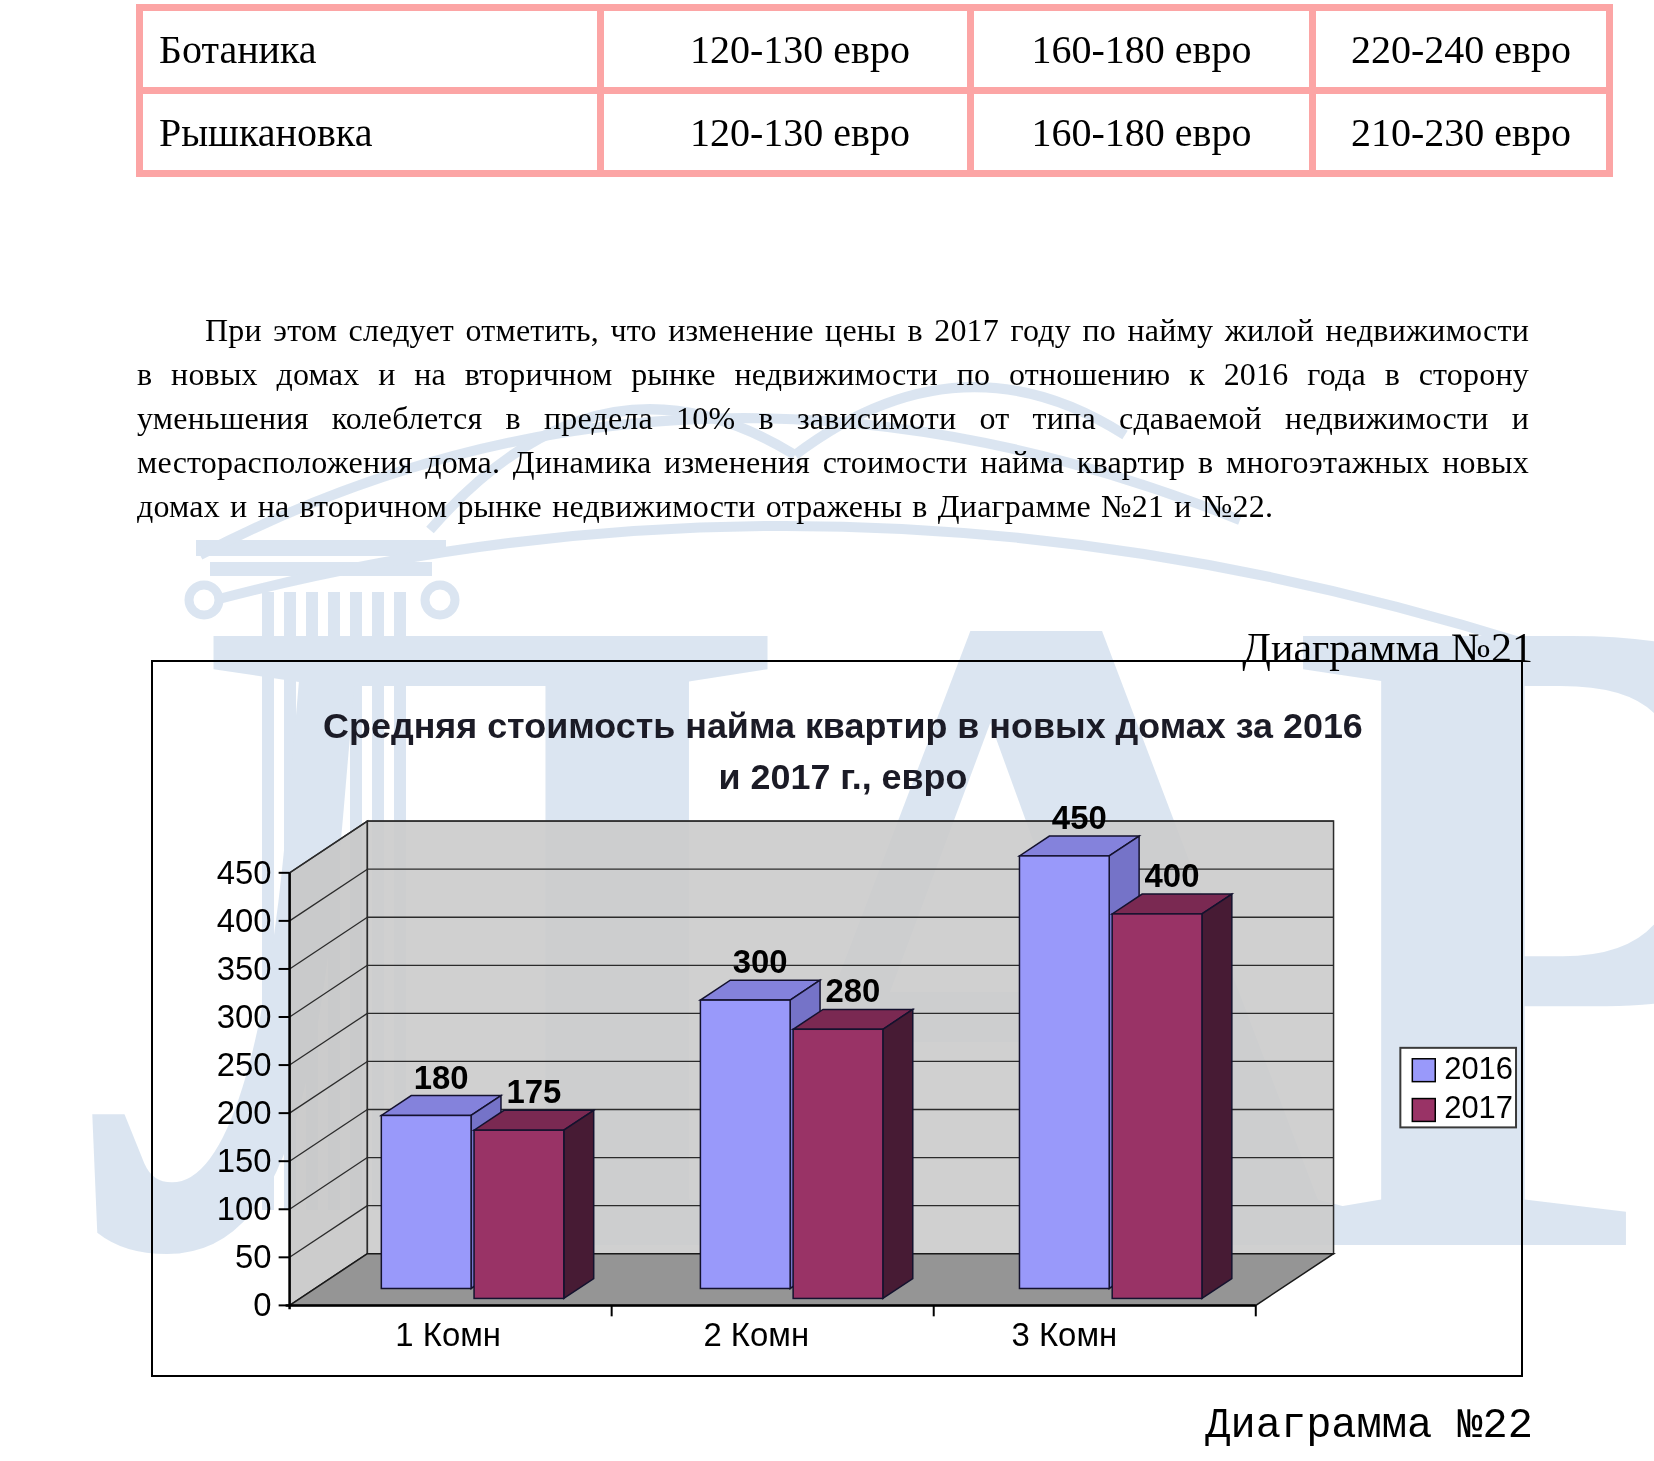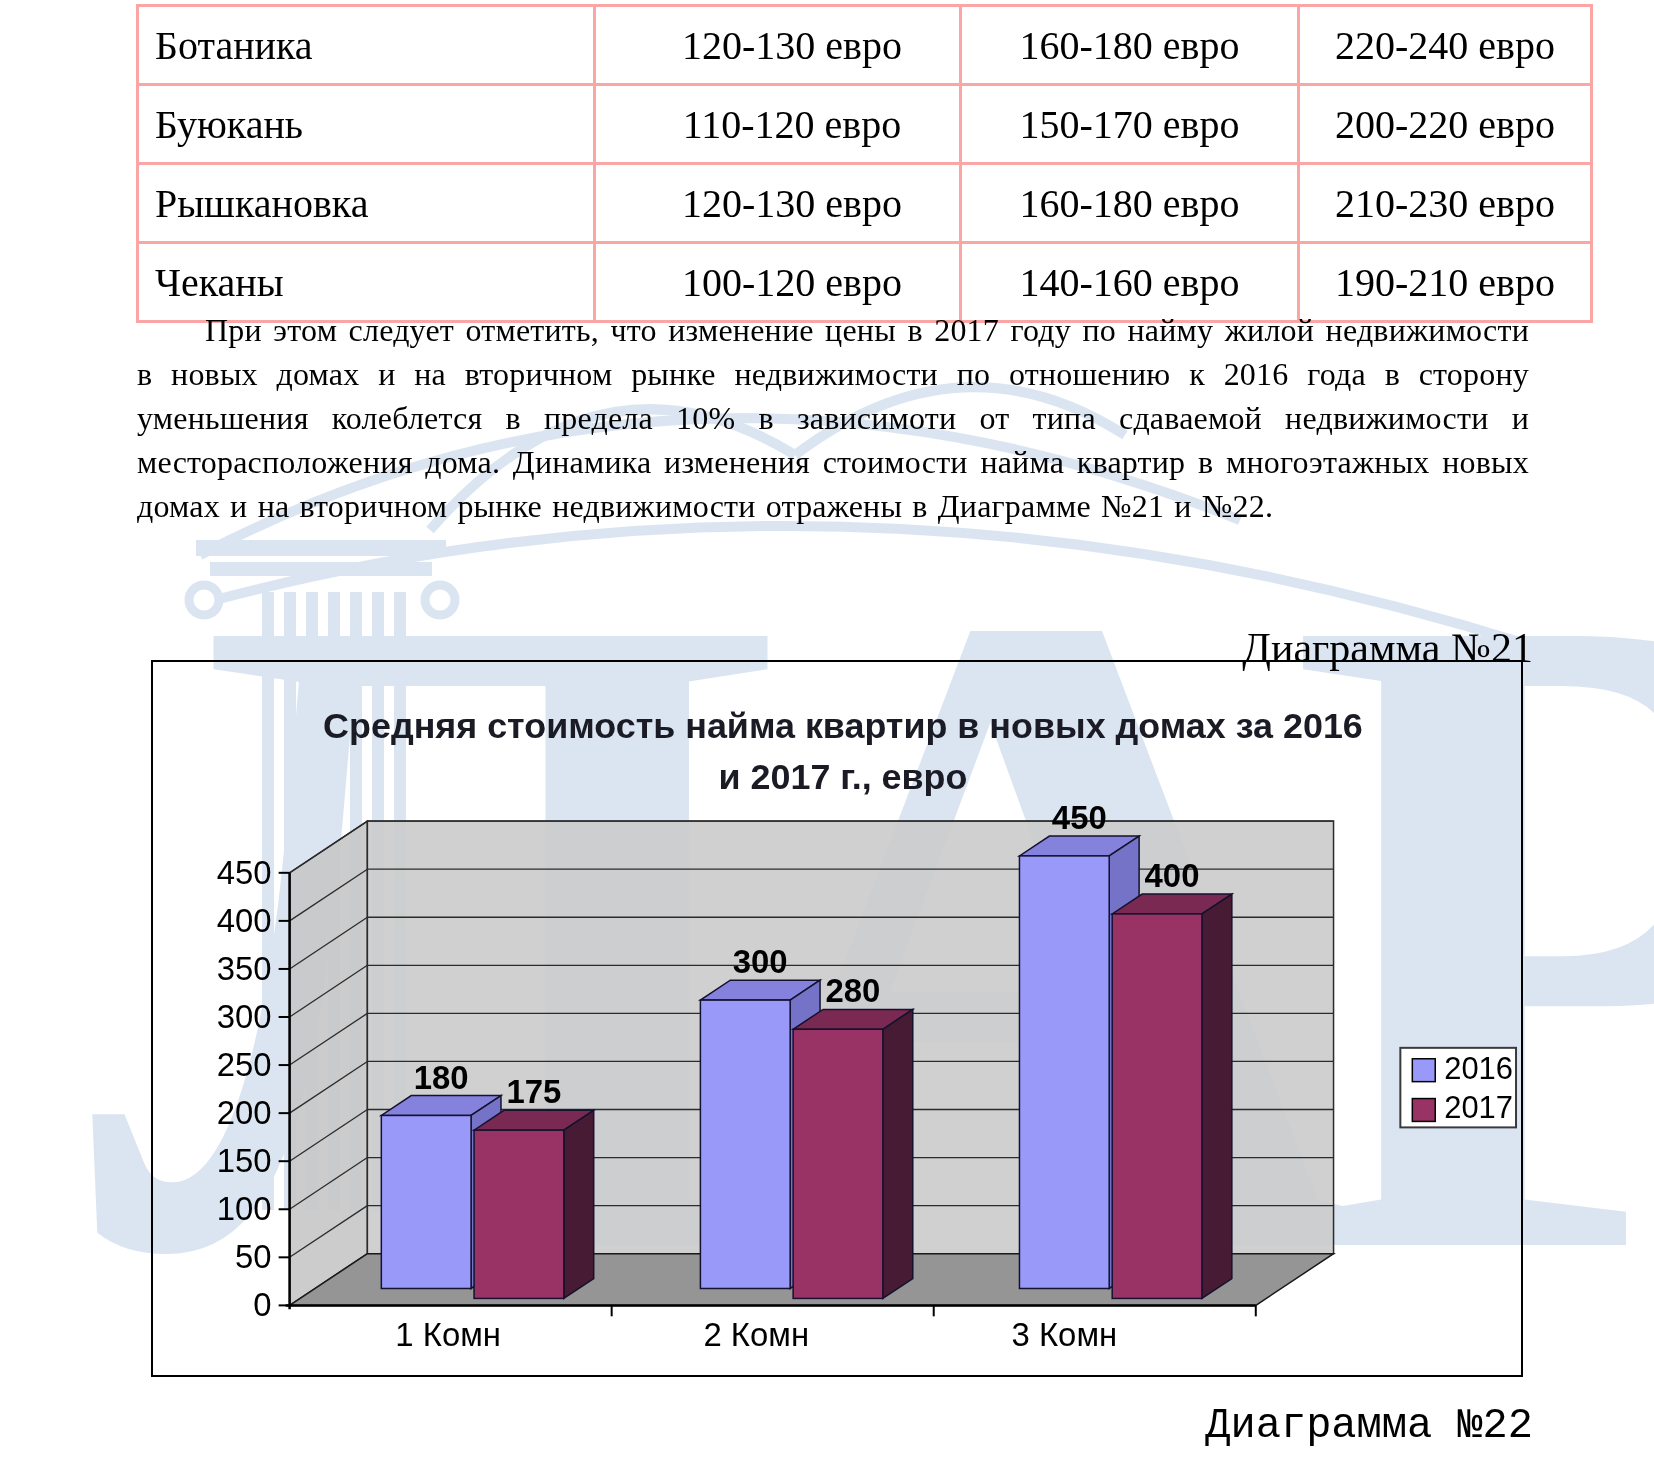--- a/index.html
+++ b/index.html
@@ -1,20 +1,20 @@
 <!DOCTYPE html>
 <html><head>
 <meta charset="utf-8">
 <style>
   html,body{margin:0;padding:0;width:1654px;height:1461px;background:#fff;overflow:hidden;position:relative;}
   .abs{position:absolute;}
   #watermark{left:0;top:0;z-index:0;opacity:.55;pointer-events:none;}
   #content-table{left:136px;top:4px;z-index:2;}
   table.price{border-collapse:collapse;table-layout:fixed;background:transparent;}
-  table.price td{border:3px solid #fca5a5;height:74px;font-family:"Liberation Serif",serif;font-size:40px;color:#000;vertical-align:middle;background:transparent;}
+  table.price td{border:7px solid #fca5a5;height:74px;font-family:"Liberation Serif",serif;font-size:40px;color:#000;vertical-align:middle;background:transparent;}
   td.c-district{width:437px;text-align:left;padding-left:16px;}
   td.c-v1{width:332px;text-align:center;padding-left:30px;}
   td.c-v2{width:333px;text-align:center;}
   td.c-v3{width:288px;text-align:center;}
   #paragraph{left:137px;top:308px;width:1392px;z-index:2;
     font-family:"Liberation Serif",serif;font-size:32px;line-height:44px;color:#000;
     text-align:justify;text-indent:68px;letter-spacing:.2px;word-spacing:2px;}
   .caption{z-index:2;left:133px;width:1400px;text-align:right;
     font-family:"Liberation Serif",serif;font-size:42px;color:#000;}
   #caption-21{top:624px;}
@@ -49,36 +49,24 @@
 <div id="content-table" class="abs">
   <table class="price">
     <tbody>
       <tr>
         <td class="c-district">Ботаника</td>
         <td class="c-v1">120-130 евро</td>
         <td class="c-v2">160-180 евро</td>
         <td class="c-v3">220-240 евро</td>
       </tr>
       <tr>
-        <td class="c-district">Буюкань</td>
-        <td class="c-v1">110-120 евро</td>
-        <td class="c-v2">150-170 евро</td>
-        <td class="c-v3">200-220 евро</td>
-      </tr>
-      <tr>
         <td class="c-district">Рышкановка</td>
         <td class="c-v1">120-130 евро</td>
         <td class="c-v2">160-180 евро</td>
         <td class="c-v3">210-230 евро</td>
-      </tr>
-      <tr>
-        <td class="c-district">Чеканы</td>
-        <td class="c-v1">100-120 евро</td>
-        <td class="c-v2">140-160 евро</td>
-        <td class="c-v3">190-210 евро</td>
       </tr>
     </tbody>
   </table>
 </div>
 
 <div id="paragraph" class="abs">При этом следует отметить, что изменение цены в 2017 году по найму жилой недвижимости в новых домах и на вторичном рынке недвижимости  по отношению к 2016 года в сторону уменьшения колеблется в предела 10% в зависимоти от типа сдаваемой недвижимости   и месторасположения дома. Динамика изменения стоимости найма квартир в многоэтажных новых домах и на вторичном рынке недвижимости отражены в Диаграмме №21 и №22.</div>
 
 <div id="caption-21" class="abs caption">Диаграмма №21</div>
 <div id="caption-22" class="abs caption">Диаграмма №22</div>
 

